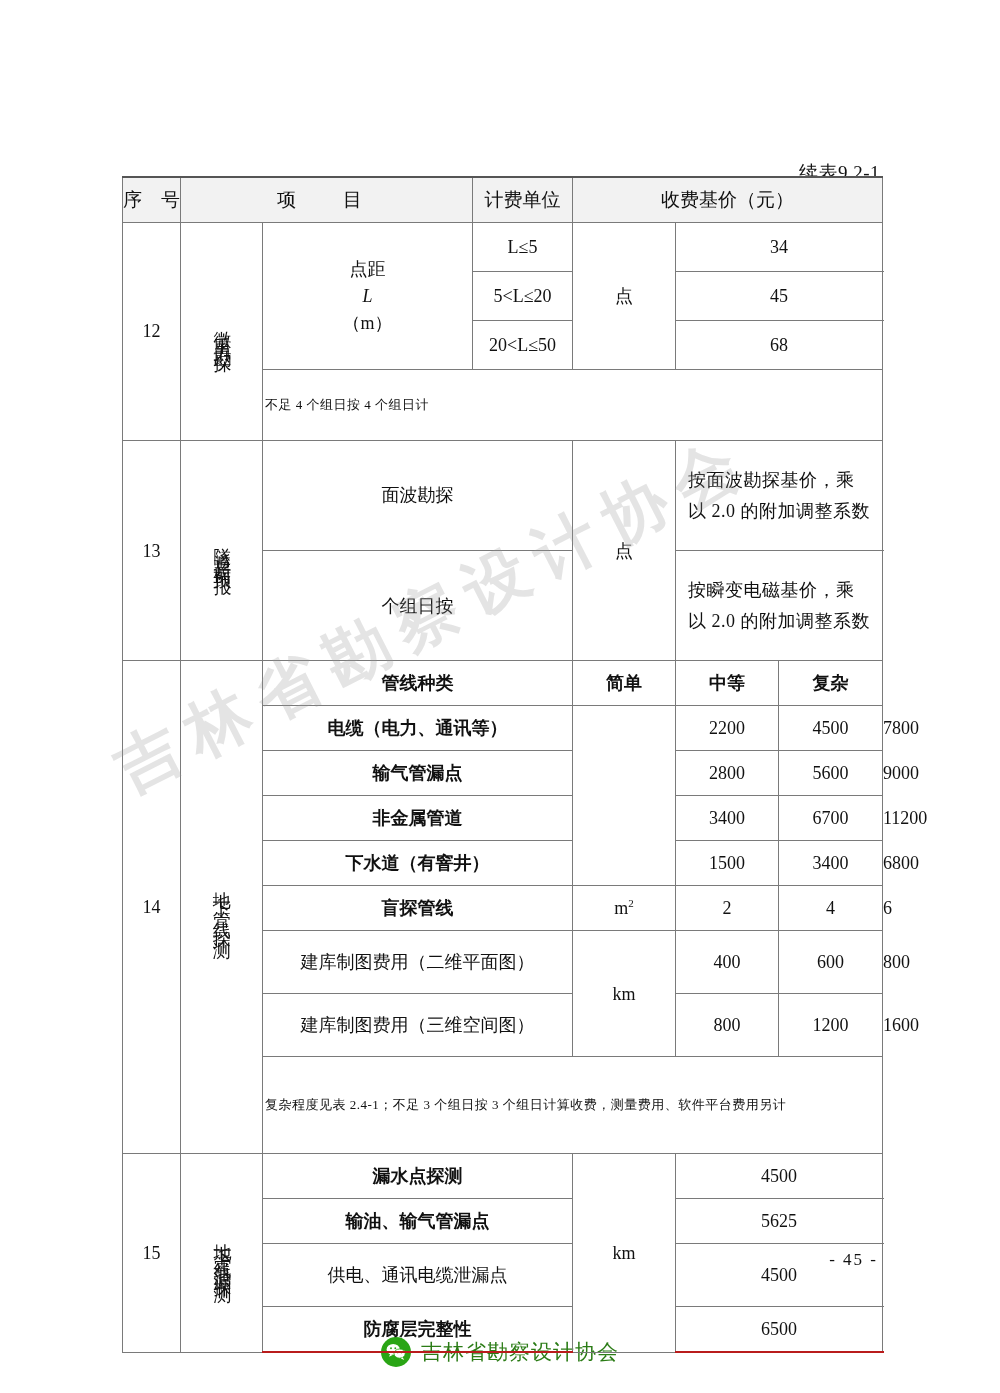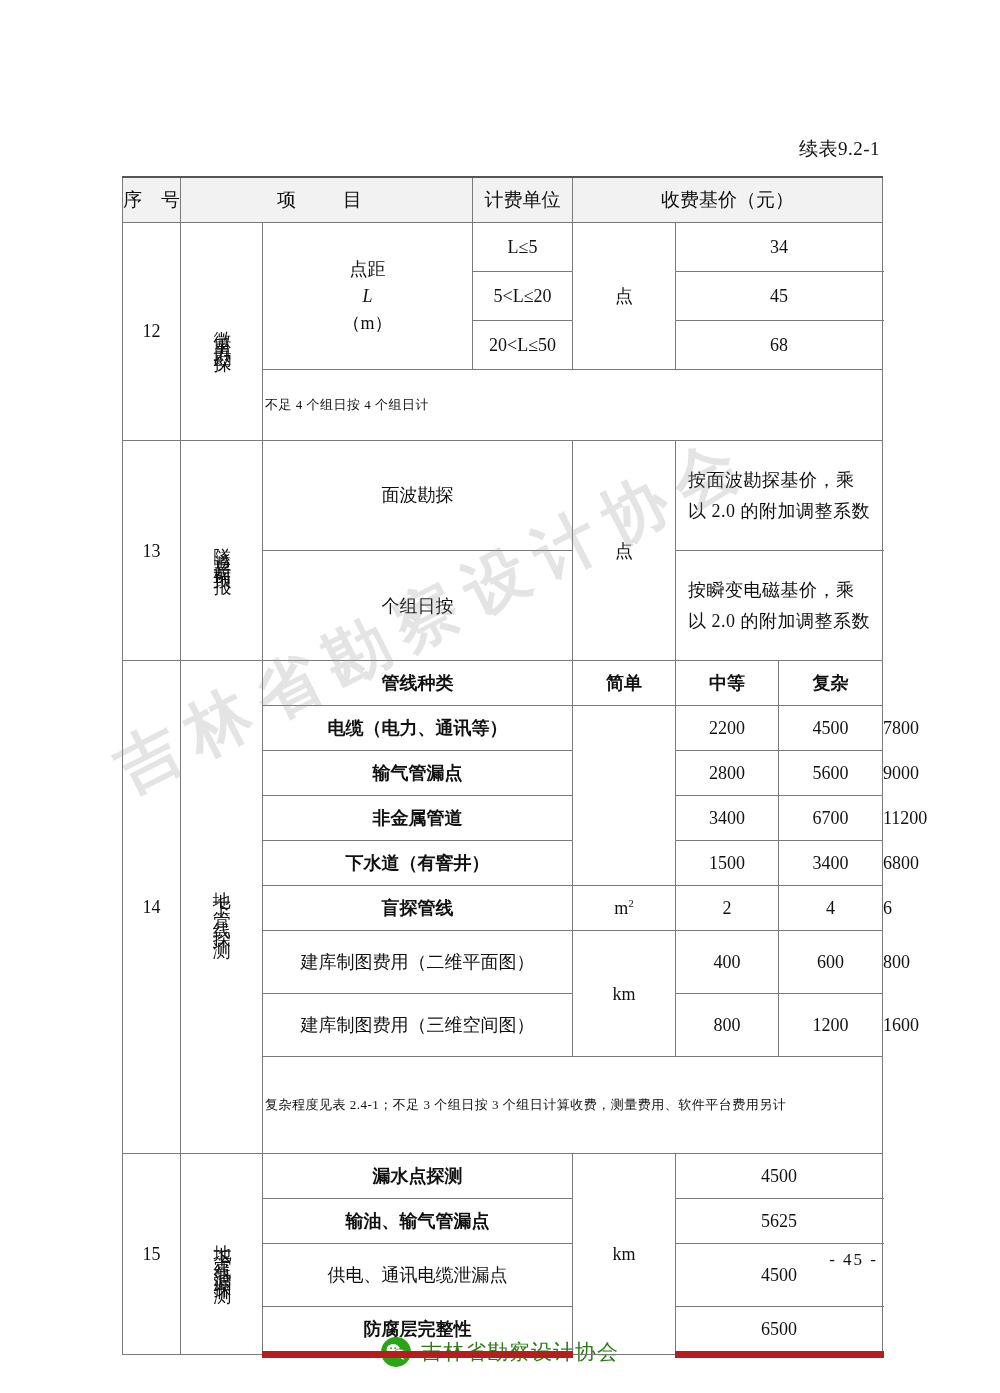--- a/index.html
+++ b/index.html
@@ -38,21 +38,21 @@
     color: rgba(150,150,150,0.26);
     font-family: "Liberation Sans", sans-serif;
     font-weight: 700;
     transform: rotate(-27deg);
     transform-origin: left center;
     white-space: nowrap;
   }
   .cont-label {
     position: absolute;
     right: 120px;
-    top: 136px;
+    top: 160px;
     font-size: 19px;
     letter-spacing: 0.5px;
   }
   .tablewrap {
     position: absolute;
     left: 122px;
     top: 176px;
     width: 760px;
     z-index: 2;
   }
@@ -70,21 +70,21 @@
     font-weight: normal;
     line-height: 1.35;
   }
   thead td {
     height: 44px;
     background: #f2f2f2;
     font-size: 19px;
   }
   .hdr-item { letter-spacing: 14px; }
   .topborder-thick { border-top: 2px solid #555; text-align: center; }
-  .bottomborder-thick { border-bottom: 7px solid #b91c1c; }
+  .bottomborder-thick { border-bottom: 2px solid #b91c1c; }
   .seq { width: 58px; }
   .grp { width: 82px; }
   .item { width: 210px; }
   .unit { width: 100px; }
   .price1 { width: 103px; }
   .price2 { width: 103px; }
   .price3 { width: 104px; }
   .vert {
     writing-mode: vertical-rl;
     text-orientation: upright;

